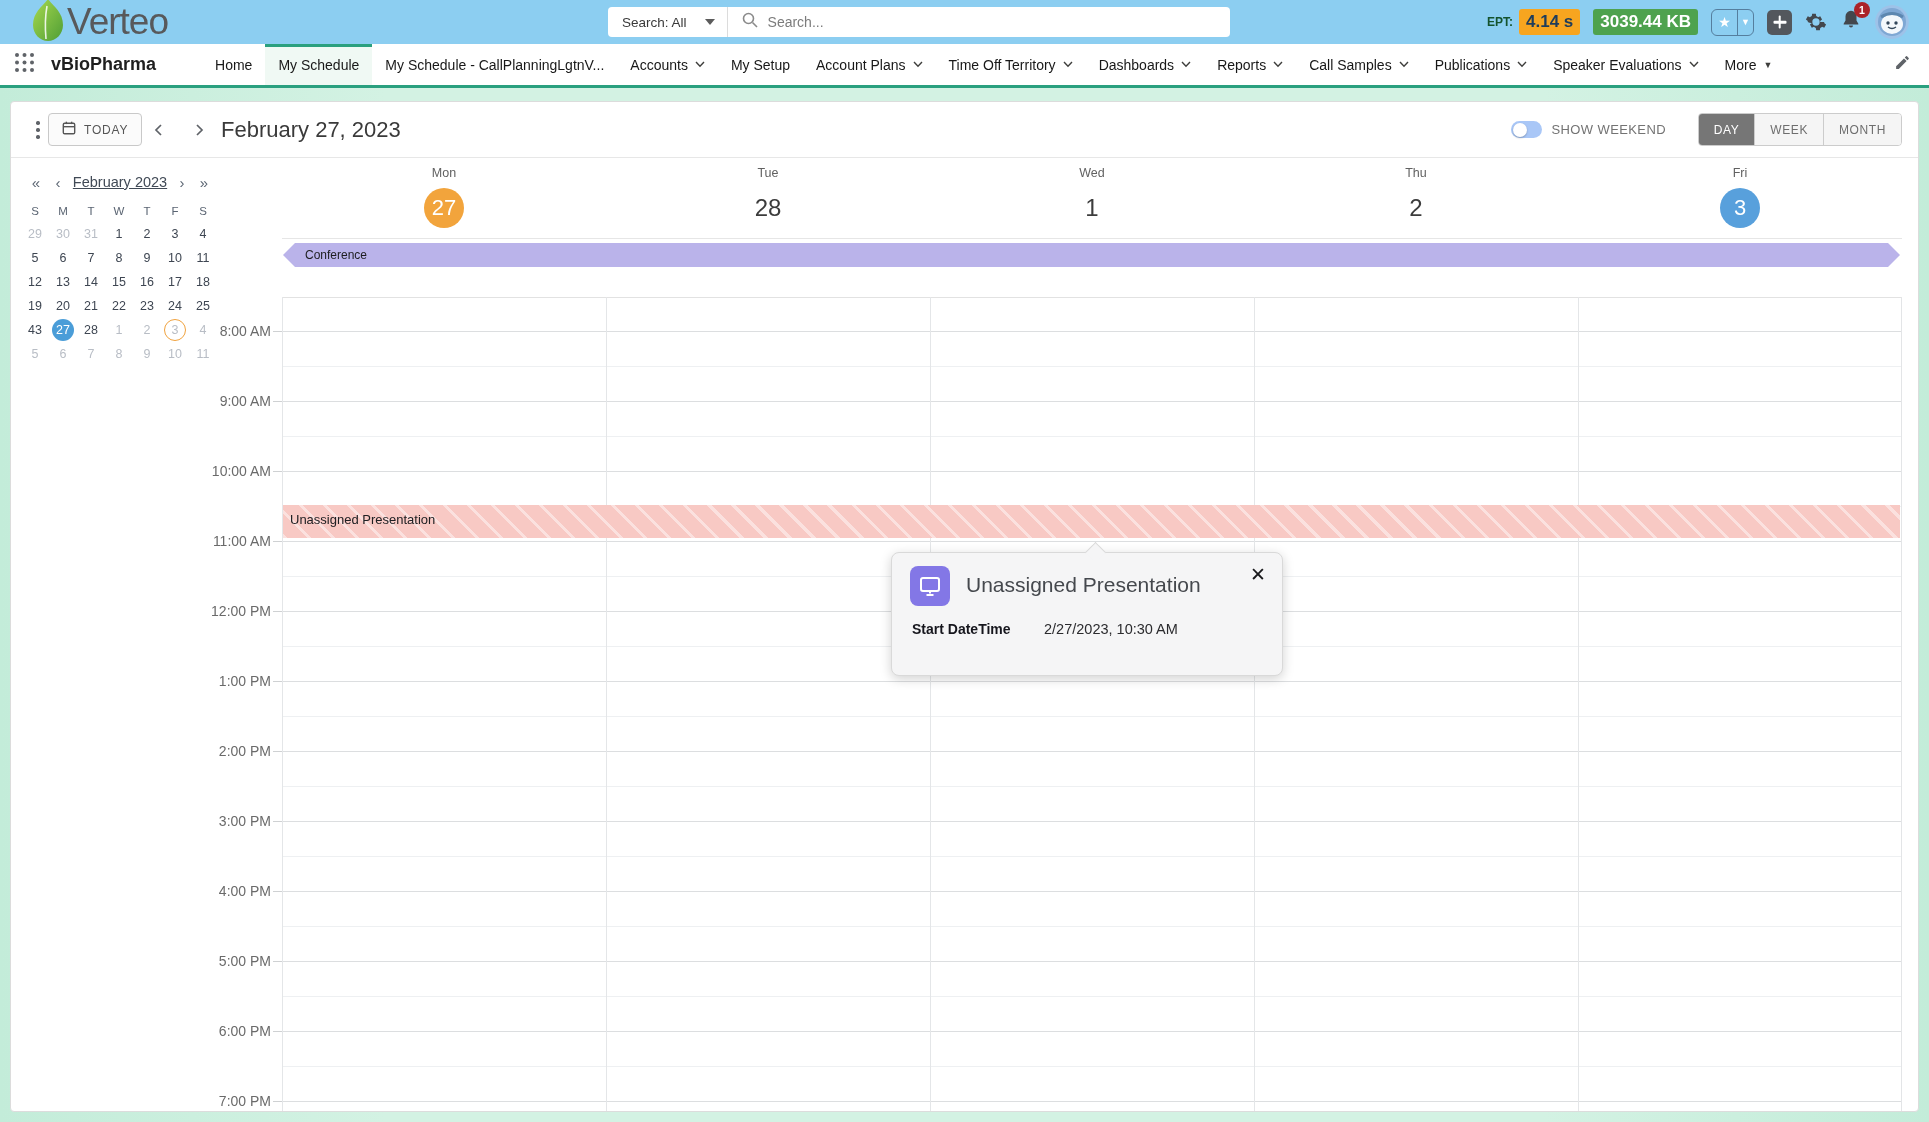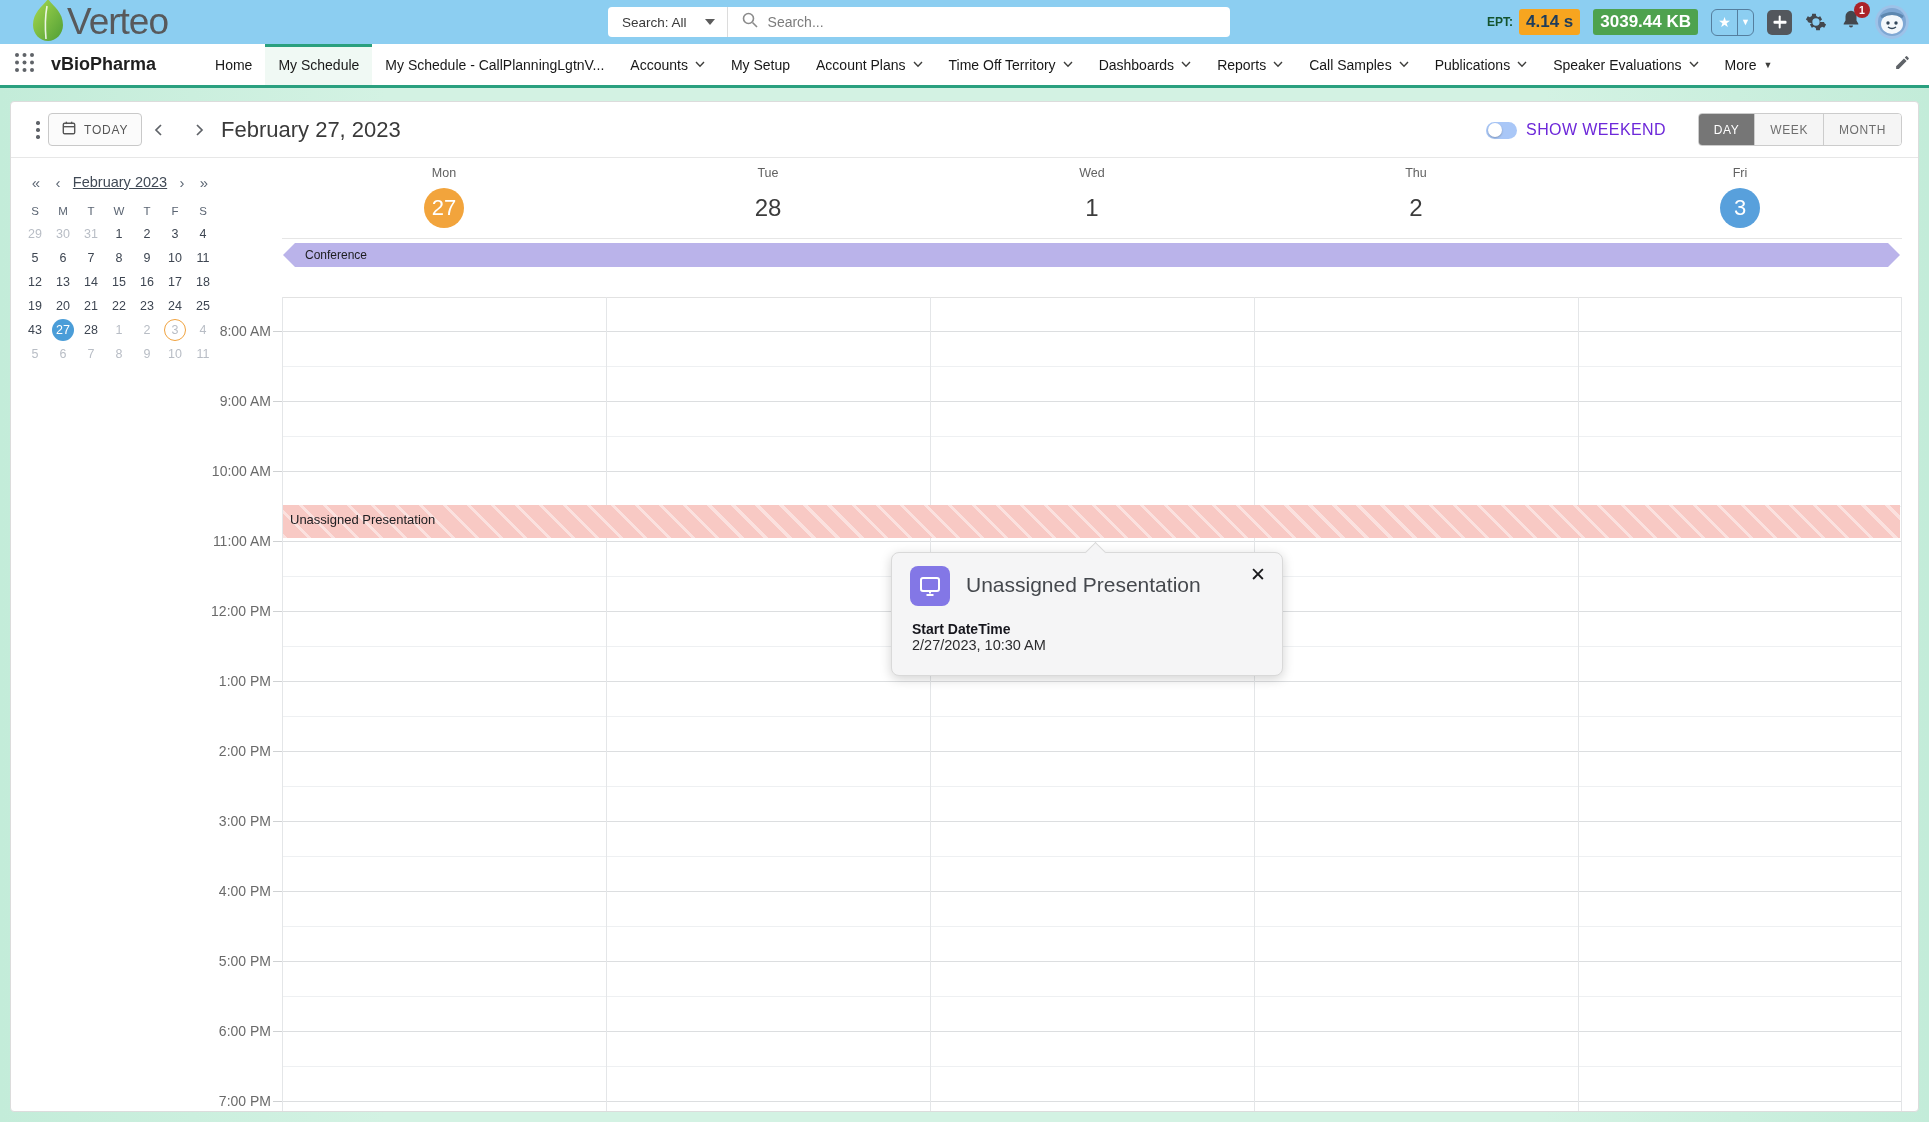--- a/index.html
+++ b/index.html
@@ -52,21 +52,21 @@
   .toolbar { position:absolute; left:0; top:0; width:100%; height:56px; border-bottom:1px solid #e7e7e7; }
   .kebab { position:absolute; left:20px; top:17px; width:14px; height:22px; display:flex; flex-direction:column; gap:3.5px; align-items:center; justify-content:center; cursor:pointer; }
   .kebab i { width:3.4px; height:3.4px; border-radius:50%; background:#5f6368; }
   .today-btn { position:absolute; left:37px; top:11px; height:33px; padding:0 13px; background:#fbfbfb; border:1px solid #c9c9c9; border-radius:4px; display:flex; align-items:center; gap:8px; font-size:12px; letter-spacing:.8px; color:#565656; cursor:pointer; }
   .tb-chev { position:absolute; top:16px; width:24px; height:24px; display:flex; align-items:center; justify-content:center; cursor:pointer; }
   .tb-chev.prev { left:136px; } .tb-chev.next { left:176px; }
   .cal-title { position:absolute; left:210px; top:15px; font-size:22px; color:#3a3a3a; }
   .weekend { position:absolute; right:252px; top:19px; display:flex; align-items:center; gap:9px; }
   .toggle { width:31px; height:17px; border-radius:9px; background:#a9c7f7; position:relative; cursor:pointer; }
   .toggle .knob { position:absolute; left:1.5px; top:1.5px; width:14px; height:14px; border-radius:50%; background:#fff; box-shadow:0 1px 2px rgba(0,0,0,.25); }
-  .weekend-label { font-size:16px; letter-spacing:.4px; color:#6d28d9; }
+  .weekend-label { font-size:13px; letter-spacing:.4px; color:#737373; }
   .views { position:absolute; right:16px; top:11px; display:flex; height:33px; border:1px solid #cccccc; border-radius:4px; overflow:hidden; }
   .view-btn { min-width:49px; padding:8px 15px; display:flex; align-items:center; justify-content:center; font-size:12px; letter-spacing:.6px; background:#f5f5f5; color:#6e6e6e; cursor:pointer; border-left:1px solid #cccccc; }
   .view-btn:first-child { border-left:none; }
   .view-btn.active { background:#767676; color:#fff; }
 
   
   .minical { position:absolute; left:10px; top:68px; width:198px; }
   .mc-head { display:flex; align-items:center; height:24px; padding:0 4px; }
   .mc-nav { width:22px; text-align:center; font-size:15px; color:#5c6673; cursor:pointer; }
   .mc-title { flex:1; text-align:center; font-size:14.5px; color:#414a56;text-decoration:underline; }
@@ -108,21 +108,21 @@
     background:#f8c9c4;
     background-image:repeating-linear-gradient(45deg, rgba(255,255,255,.45) 0 3px, transparent 3px 17px);
     font-size:13px; color:#202023; padding:7px 0 0 7px; }
 
   
   .popup { position:absolute; left:880px; top:450px; width:392px; height:124px; background:#f5f5f6; border:1px solid #d9d9d9; border-radius:8px; box-shadow:0 3px 12px rgba(0,0,0,.18); z-index:10; }
   .popup-caret { position:absolute; left:196px; top:-8px; width:15px; height:15px; background:#f5f5f6; border-left:1px solid #d9d9d9; border-top:1px solid #d9d9d9; transform:rotate(45deg); }
   .popup-icon { position:absolute; left:18px; top:13px; width:40px; height:40px; border-radius:8px; background:#8377e6; display:flex; align-items:center; justify-content:center; }
   .popup-title { position:absolute; left:74px; top:20px; font-size:21px; color:#45484d; }
   .popup-close { position:absolute; right:16px; top:12px; font-size:19px; color:#18181b; cursor:pointer; line-height:1; }
-  .popup-field { position:absolute; left:20px; top:68px; display:flex;flex-direction:column; }
+  .popup-field { position:absolute; left:20px; top:68px; display:flex; }
   .pf-label { width:132px; font-size:14px; font-weight:bold; color:#16161d; }
   .pf-value { font-size:14.5px; color:#2b2b2e; }
 </style>
 </head>
 <body>
 
 <div class="page">
 
   <div class="topbar">
     <div class="logo">

